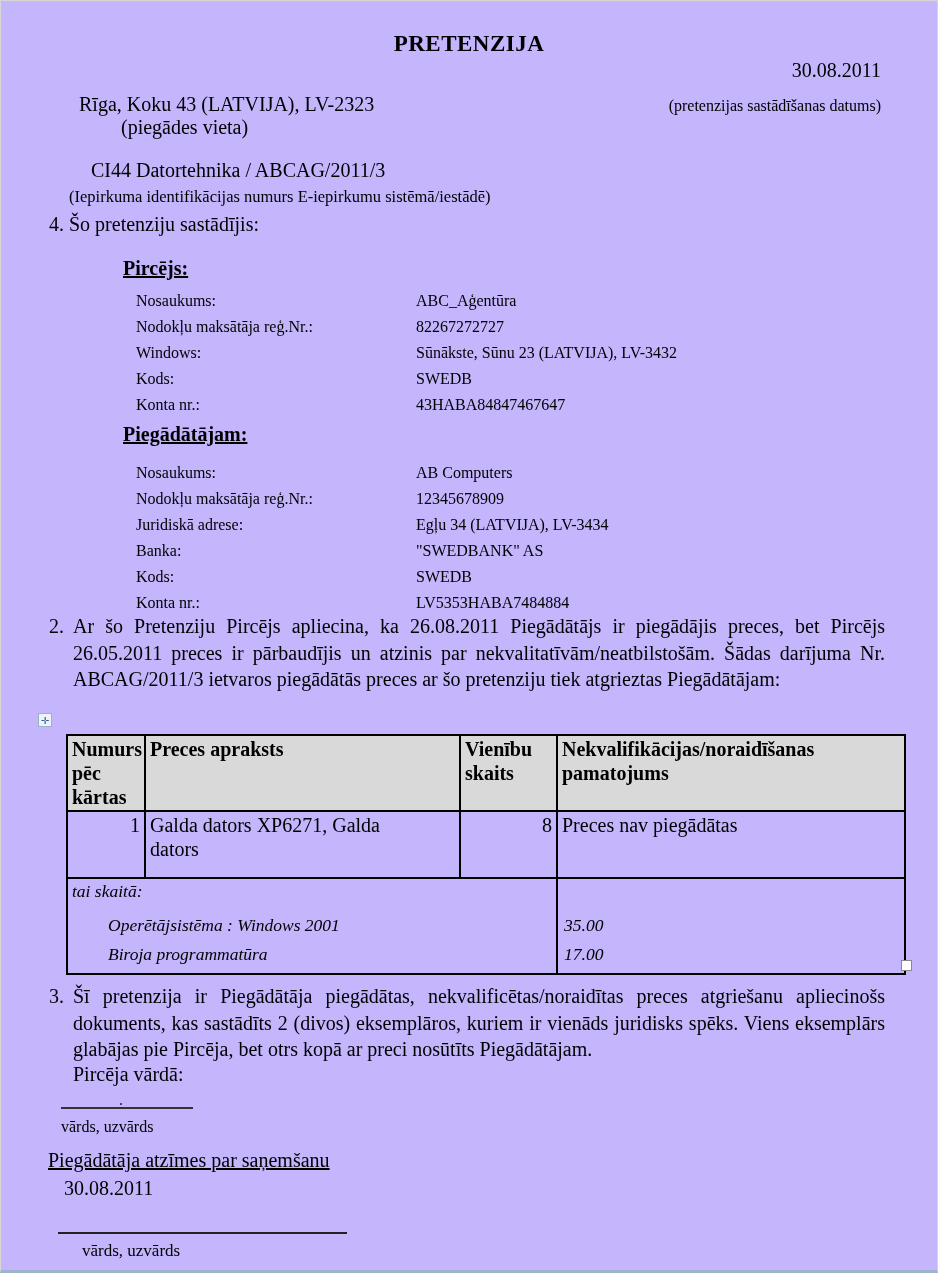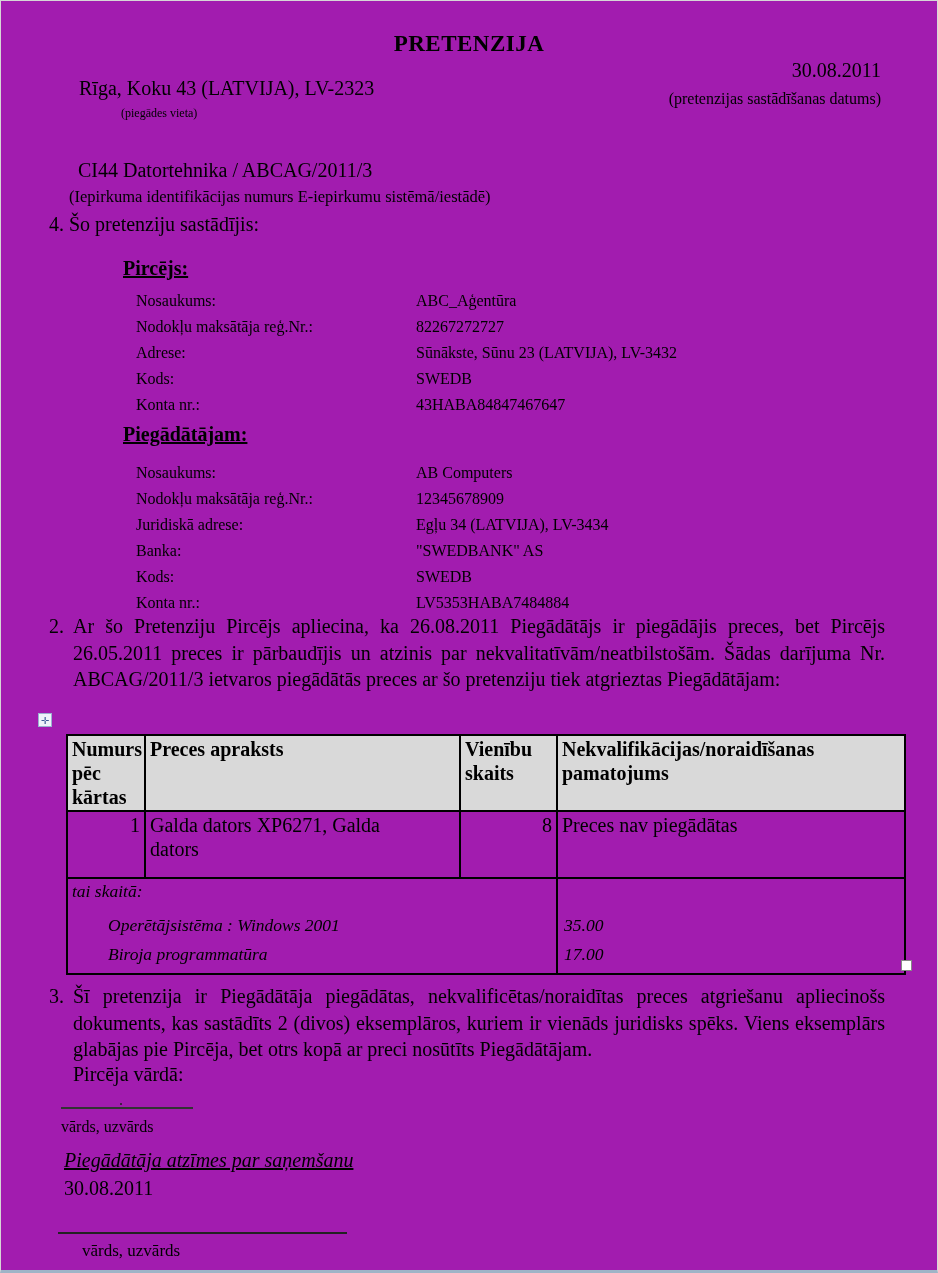--- a/index.html
+++ b/index.html
@@ -1,43 +1,43 @@
 <!DOCTYPE html>
 <html><head>
 <meta charset="utf-8">
 <style>
   html,body { margin:0; padding:0; background:#ffffff; }
   .page {
     position: relative;
     width: 938px; height: 1273px;
     box-sizing: border-box;
-    background: #a21caf;
+    background: #c4b5fd;
     border: 1px solid #d6d6d6;
     border-bottom: 3px solid #9fb4c7;
     font-family: "Liberation Serif", "DejaVu Serif", serif;
     color: #000;
     overflow: hidden;
   }
   .abs { position: absolute; }
 
   .doc-title {
     top: 30px; left: 0; width: 100%;
     text-align: center;
     font-size: 23px; font-weight: bold; letter-spacing: .5px;
   }
   .date-block { top: 58px; right: 56px; text-align: right; }
   .date-value { font-size: 20px; }
-  .date-caption { font-size: 16px; margin-top: 8px; }
-
-  .place-block { top: 76px; left: 78px; }
+  .date-caption { font-size: 16px; margin-top: 15px; }
+
+  .place-block { top: 92px; left: 78px; }
   .place-value { font-size: 20px; }
-  .place-caption { font-size: 12px; margin-left: 42px; margin-top: 6px; }
+  .place-caption { font-size: 20px; margin-left: 42px; }
 
   .proc-block { top: 158px; left: 68px; }
-  .proc-value { font-size: 20px; margin-left: 9px; }
+  .proc-value { font-size: 20px; margin-left: 22px; }
   .proc-caption { font-size: 16.5px; margin-top: 5px; }
 
   .s1-heading { top: 212px; left: 48px; font-size: 20px; }
 
   .party-heading {
     font-size: 20px; font-weight: bold; text-decoration: underline; margin-left: 24px;
   }
   .buyer-heading { top: 256px; left: 98px; }
   .supplier-heading { top: 422px; left: 98px; }
 
@@ -105,21 +105,21 @@
     top: 1090px; left: 60px; width: 132px; height: 16px;
     border-bottom: 2px solid #333;
   }
   .sig-line-short::after {
     content: "."; position: absolute; left: 58px; top: 0px;
     font-size: 16px; color: #222;
   }
   .sig-caption-1 { top: 1117px; left: 60px; font-size: 16px; }
 
   .receipt-heading {
-    top: 1148px; left: 63px; font-size: 20px; text-decoration: underline; font-style: italic;
+    top: 1148px; left: 47px; font-size: 20px; text-decoration: underline;
   }
   .receipt-date { top: 1176px; left: 63px; font-size: 20px; }
 
   .sig-line-long {
     top: 1215px; left: 57px; width: 289px; height: 16px;
     border-bottom: 2px solid #222;
   }
   .sig-caption-2 { top: 1240px; left: 81px; font-size: 17px; }
 </style>
 </head>
@@ -151,21 +151,21 @@
   <div class="abs info-rows buyer-rows">
     <div class="info-row">
       <span class="info-label">Nosaukums:</span>
       <span class="info-value">ABC_Aģentūra</span>
     </div>
     <div class="info-row">
       <span class="info-label">Nodokļu maksātāja reģ.Nr.:</span>
       <span class="info-value">82267272727</span>
     </div>
     <div class="info-row">
-      <span class="info-label">Adrese:</span>
+      <span class="info-label">Windows:</span>
       <span class="info-value">Sūnākste, Sūnu 23 (LATVIJA), LV-3432</span>
     </div>
     <div class="info-row">
       <span class="info-label">Kods:</span>
       <span class="info-value">SWEDB</span>
     </div>
     <div class="info-row">
       <span class="info-label">Konta nr.:</span>
       <span class="info-value">43HABA84847467647</span>
     </div>

